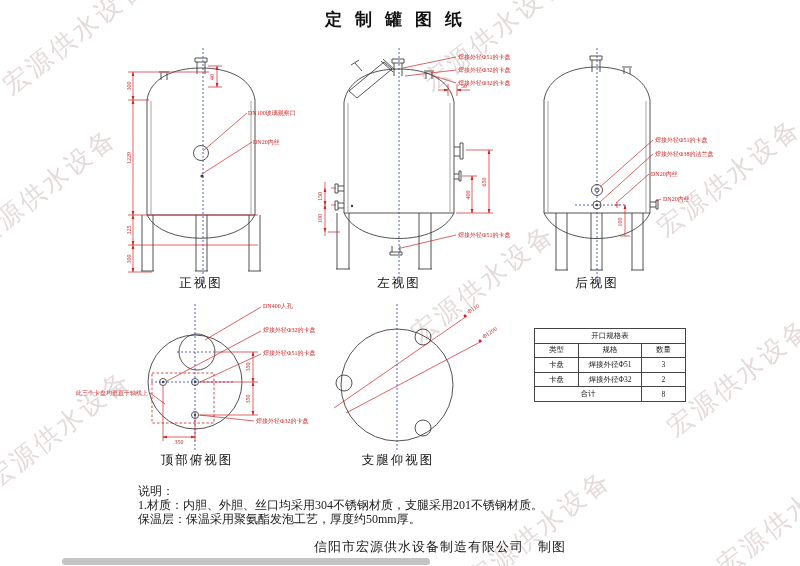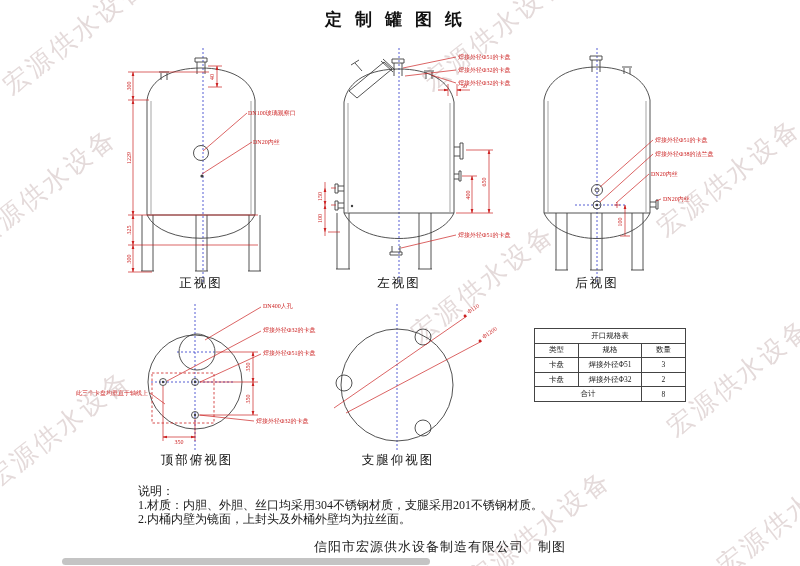--- a/index.html
+++ b/index.html
@@ -235,20 +235,20 @@
       <tr>
         <td colspan="2">合计</td>
         <td>8</td>
       </tr>
     </tbody>
   </table>
 
   <div class="notes">
     <div>说明：</div>
     <div>1.材质：内胆、外胆、丝口均采用304不锈钢材质，支腿采用201不锈钢材质。</div>
-    <div>2.内桶内壁为镜面，上封头及外桶外壁均为拉丝面。</div>
+    <div>保温层：保温采用聚氨酯发泡工艺，厚度约50mm厚。</div>
   </div>
 
   <div class="footer">信阳市宏源供水设备制造有限公司　制图</div>
 
   <div class="hscroll"></div>
 
 </div>
 
 </body></html>

